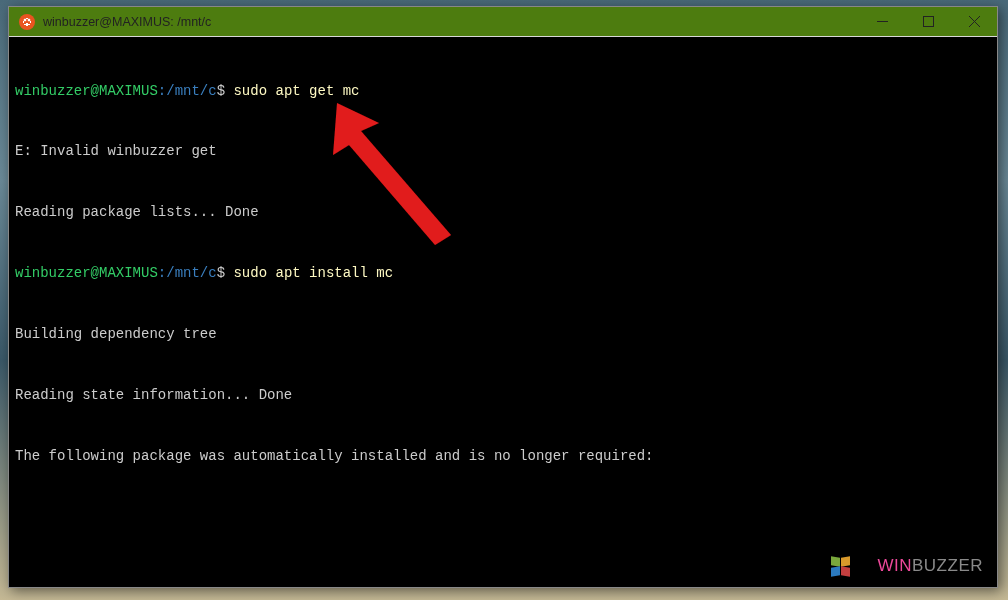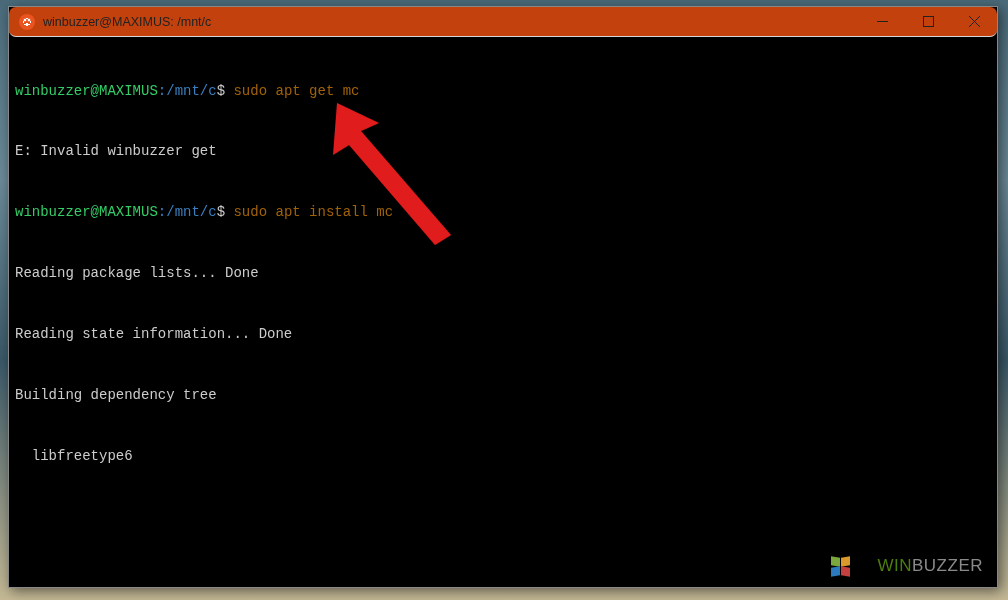--- a/index.html
+++ b/index.html
@@ -13,23 +13,22 @@
     .window {
       position:absolute;
       top:6px; left:8px; width:990px; height:582px;
       background:#000;
       border:1px solid #888;
       box-shadow: 3px 3px 12px rgba(0,0,0,0.5);
       display:flex;
       flex-direction:column;
     }
     .titlebar {
-      height:30px; background:#c2410c; display:flex; align-items:center;
+      height:30px; background:#4d7c0f; display:flex; align-items:center;
       border-bottom:1px solid #d8d8d8;
-      border-radius:7px;
     }
     .titlebar .app-icon {
       width:16px; height:16px; margin:0 8px 0 10px;
       background:#E95420; border-radius:50%; position:relative;
       display:flex; align-items:center; justify-content:center;
     }
     .titlebar .app-icon::before{
       content:""; position:absolute; width:10px; height:10px; border-radius:50%;
       background:radial-gradient(circle at 30% 30%, #fff 0 1.5px, transparent 1.6px),
                  radial-gradient(circle at 70% 30%, #fff 0 1.5px, transparent 1.6px),
@@ -46,30 +45,30 @@
     .terminal {
       flex:1; background:#000; color:#cccccc;
       font-family: "Consolas","Liberation Mono","Courier New",monospace;
       font-size:14px; line-height:1.45; padding:3px 6px; white-space:pre;
       position:relative; overflow:hidden;
     }
     .line { display:block; white-space:pre-wrap; }
     .p-user { color:#33cc66;text-align:center; }
     .p-path { color:#3a7fbf; }
     .p-dollar { color:#cccccc; }
-    .p-cmd { color:#a16207; }
+    .p-cmd { color:#fef9c3; }
     .arrow {
       position:absolute; top:60px; left:310px; width:150px; height:150px; pointer-events:none;
     }
     .watermark{
       position:absolute; bottom:8px; right:14px; color:#8a8a8a; font-size:17px;
       font-family:Arial,sans-serif; letter-spacing:0.5px; display:flex; align-items:center;
       text-shadow:0 1px 0 #000;
     }
-    .watermark .w-bold{ color:#4d7c0f;margin-left:20px; }
+    .watermark .w-bold{ color:#ec4899;margin-left:20px; }
     .watermark .wm-icon{
       width:20px;height:20px;margin-right:6px;display:inline-block;position:relative;
     }
     .watermark .wm-icon span{position:absolute;width:9px;height:9px;}
     .watermark .wm-icon .a{left:0;top:0;background:#7aa83c;transform:skewY(10deg);}
     .watermark .wm-icon .b{left:10px;top:0;background:#d99a2b;transform:skewY(-10deg);}
     .watermark .wm-icon .c{left:0;top:10px;background:#2b7abf;transform:skewY(-10deg);}
     .watermark .wm-icon .d{left:10px;top:10px;background:#c43f3f;transform:skewY(10deg);}
   </style>
 </head>
@@ -96,25 +95,25 @@
       <svg viewBox="0 0 11 11">
           <line x1="0" y1="0" x2="11" y2="11"></line>
           <line x1="11" y1="0" x2="0" y2="11"></line>
         </svg>
     </div>
   </div>
 
   <div class="terminal">
     <span class="line"><span class="p-user">winbuzzer@MAXIMUS</span><span class="p-path">:</span><span class="p-path">/mnt/c</span><span class="p-dollar">$ </span><span class="p-cmd">sudo apt get mc</span></span>
     <span class="line">E: Invalid winbuzzer get</span>
+    <span class="line">Reading package lists... Done</span>
     <span class="line"><span class="p-user">winbuzzer@MAXIMUS</span><span class="p-path">:</span><span class="p-path">/mnt/c</span><span class="p-dollar">$ </span><span class="p-cmd">sudo apt install mc</span></span>
-    <span class="line">Reading package lists... Done</span>
+    <span class="line">Building dependency tree</span>
     <span class="line">Reading state information... Done</span>
-    <span class="line">Building dependency tree</span>
-    <span class="line">  libfreetype6</span>
+    <span class="line">The following package was automatically installed and is no longer required:</span>
     
     
     
     
     
     
     
     
     
     

